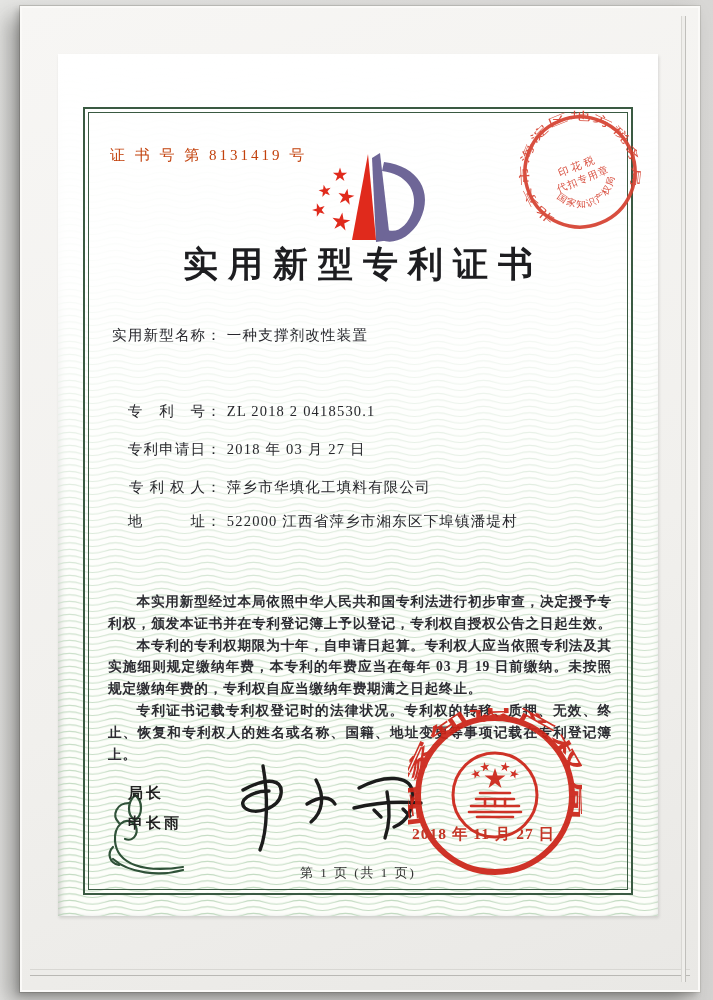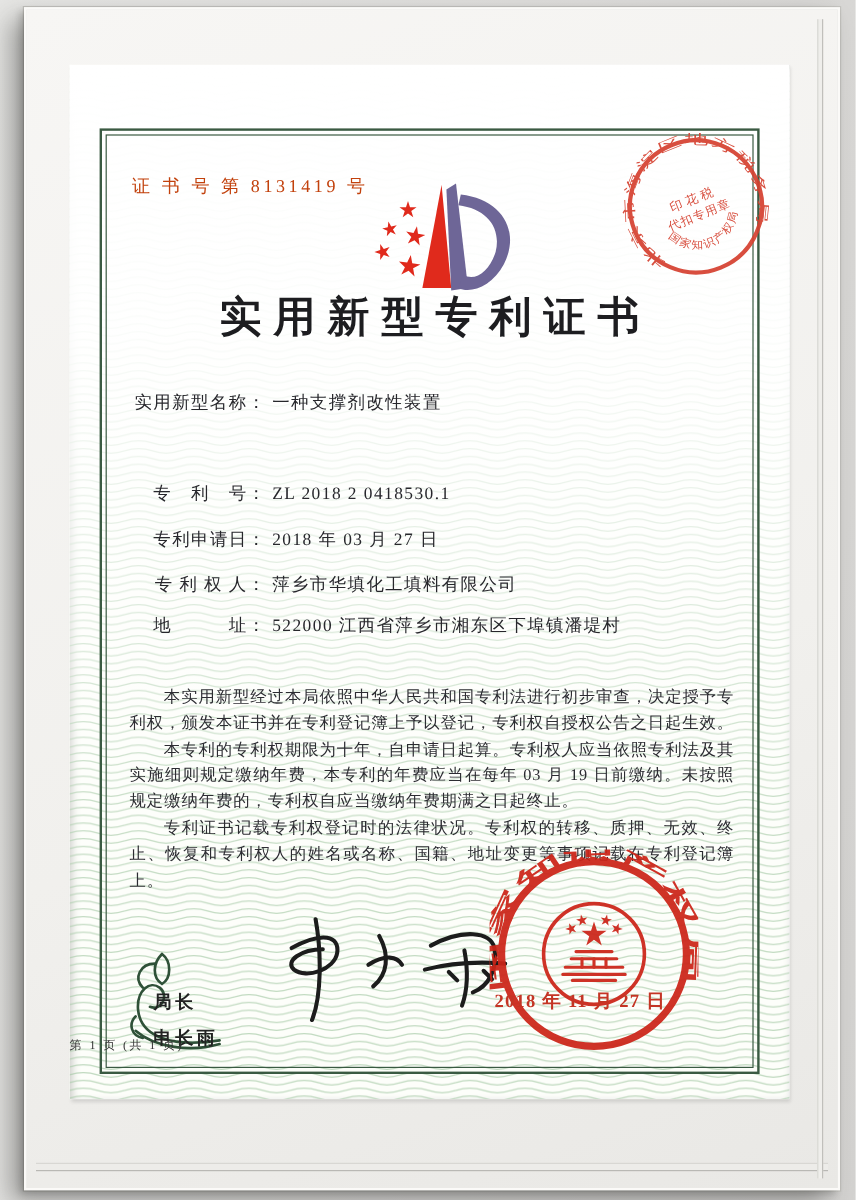--- a/index.html
+++ b/index.html
@@ -46,30 +46,30 @@
   .logo { position:absolute; left:238px; top:94px; width:150px; height:100px; }
   .tax-stamp { position:absolute; left:458px; top:54px; width:128px; height:128px; opacity:.92; }
   .title {
     position:absolute; left:0; right:0; top:187px; text-align:center;
     font-size:35px; font-weight:600; letter-spacing:10px; padding-left:10px;
     color:#1d1d20; white-space:nowrap;
   }
   .field-row { position:absolute; left:52px; font-size:14.5px; letter-spacing:1.2px; white-space:nowrap; color:#27272c; }
   .field-row .lbl { display:inline-block; min-width:112px;text-align:right; }
   .grant-no { position:absolute; left:346px; top:0; }
-  .paras { position:absolute; left:50px; right:46px; top:516px; }
+  .paras { position:absolute; left:50px; right:46px; top:537px;font-weight:bold; }
   .paras p {
     font-size:13.6px; line-height:21.8px; letter-spacing:0.8px;
     text-indent:2.1em; text-align:justify; color:#2c2c32;
   }
-  .signer { position:absolute; left:70px; top:724px; font-family:"Liberation Sans","DejaVu Sans",sans-serif; font-weight:600; font-size:15px; letter-spacing:3px; color:#222; line-height:30px;margin-top:43px; }
+  .signer { position:absolute; left:70px; top:724px; font-family:"Liberation Sans","DejaVu Sans",sans-serif; font-weight:600; font-size:15px; letter-spacing:3px; color:#222; line-height:30px; }
   .signature { position:absolute; left:155px; top:696px; width:235px; height:110px; }
   .office-seal { position:absolute; left:350px; top:654px; width:174px; height:174px; opacity:.93; }
   .seal-date { position:absolute; left:354px; top:770px; font-size:15.5px; font-weight:700; letter-spacing:1px; color:#c43525; white-space:nowrap; }
-  .footer { position:absolute; left:0; right:0; top:810px; text-align:left; font-size:10px; letter-spacing:2px; color:#333; }
+  .footer { position:absolute; left:0; right:0; top:810px; text-align:center; font-size:13px; letter-spacing:2px; color:#333; }
   text { font-family:"Liberation Serif","DejaVu Serif",serif; }
 </style>
 </head>
 <body>
 
 <div class="frame">
   <div class="frame-bevel-bottom"></div>
   <div class="frame-bevel-right"></div>
 
   <div class="paper">

